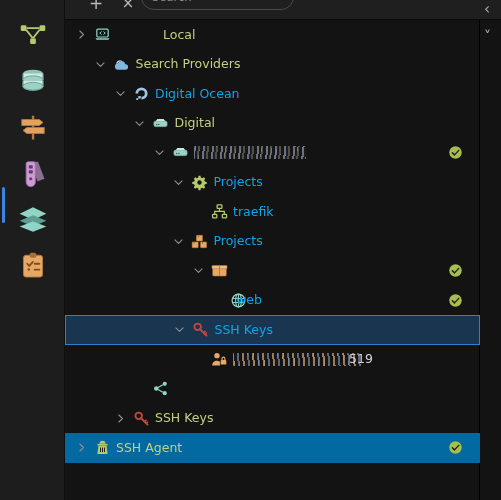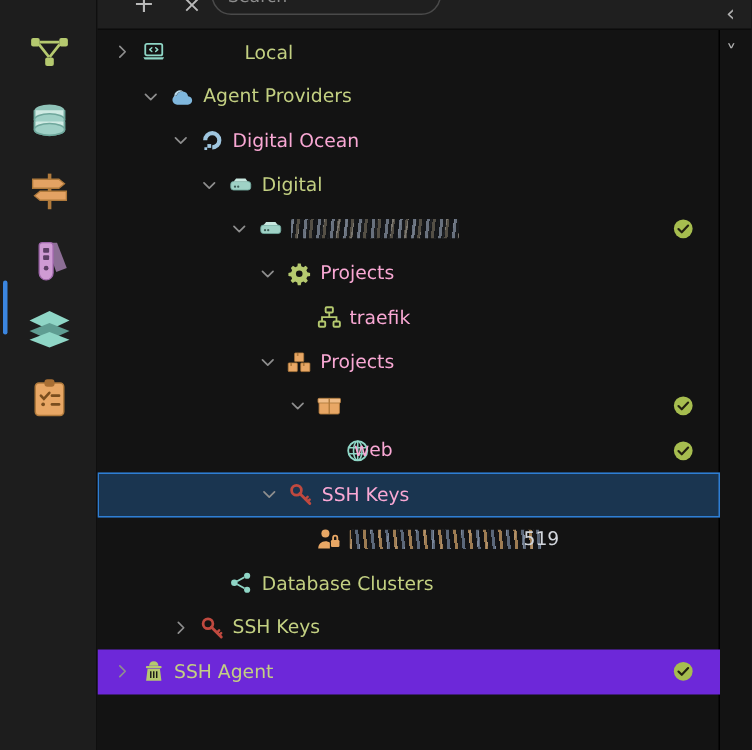--- a/index.html
+++ b/index.html
@@ -60,39 +60,39 @@
 
   .tree {
     position: absolute; top: 20px; left: 0;
     width: 415px; height: 480px; overflow: hidden;
   }
   .row {
     position: relative; height: 29.5px; width: 415px;
     display: flex; align-items: center;
     font-size: 12.5px; white-space: nowrap;
   }
-  .row.hover { background: #6d28d9; }
+  .row.hover { background: #0369a1; }
   .row.selected {
     background: #1a3550;
     border: 1px solid #2e7ed4;
     height: 29.5px;
   }
   .twisty {
     position: absolute; width: 16px; height: 16px;
     color: #8a8a8a; font-size: 0;
     display: flex; align-items: center; justify-content: center;
   }
   .twisty svg { display: block; }
   .ico {
     position: absolute; width: 18px; height: 18px;
     display: flex; align-items: center; justify-content: center;
   }
   .lbl { position: absolute; line-height: 1; }
   .lbl.green { color: #c3d082; }
-  .lbl.grey  { color: #f9a8d4; }
+  .lbl.grey  { color: #0ea5e9; }
   .status {
     position: absolute; right: 17px; width: 15px; height: 15px;
   }
   .redacted {
     position: absolute; height: 13px;
     background:
       repeating-linear-gradient(96deg, rgba(120,130,145,.85) 0 2px, rgba(25,27,30,.9) 2px 4px,
         rgba(150,140,120,.5) 4px 6px, rgba(20,22,25,.95) 6px 9px),
       repeating-linear-gradient(-78deg, rgba(190,195,205,.45) 0 1px, rgba(18,18,18,0) 1px 5px);
     border-radius: 1px;
@@ -237,21 +237,21 @@
             <svg width="13" height="13" viewBox="0 0 24 24">
               <path d="M5.5 9 12 15.6 18.5 9" stroke="#8e8e8e" stroke-width="2.1" fill="none" stroke-linecap="round" stroke-linejoin="round"></path>
             </svg>
           </span>
           <span class="ico" style="left: 47.5px;">
             <svg width="17" height="17" viewBox="0 0 24 24">
               <path d="M7.6 19.5h9.5a4 4 0 0 0 .4-8 5.6 5.6 0 0 0-10.6-1 3.8 3.8 0 0 0 .7 9z" fill="#7fb7dd"></path>
         <path d="M4.8 12.6a5.2 5.2 0 0 1 8.3-5.4A5.6 5.6 0 0 0 6.9 10a3.8 3.8 0 0 0-2.1 2.6z" fill="#b8d9ea"></path>
             </svg>
           </span>
-          <span class="lbl green" style="left: 70.5px;">Agent Providers</span>
+          <span class="lbl green" style="left: 70.5px;">Search Providers</span>
         </div>
         <div class="row">
           <span class="twisty" style="left: 47px;">
             <svg width="13" height="13" viewBox="0 0 24 24">
               <path d="M5.5 9 12 15.6 18.5 9" stroke="#8e8e8e" stroke-width="2.1" fill="none" stroke-linecap="round" stroke-linejoin="round"></path>
             </svg>
           </span>
           <span class="ico" style="left: 67px;">
             <svg width="17" height="17" viewBox="0 0 24 24">
               <path d="M12 3.4a8.6 8.6 0 0 1 0 17.2v-3.9a4.7 4.7 0 1 0-4.7-4.7H3.4A8.6 8.6 0 0 1 12 3.4z" fill="#9fc6df"></path>
@@ -400,21 +400,20 @@
         </div>
         <div class="row">
           <span class="ico" style="left: 86.5px;">
             <svg width="17" height="17" viewBox="0 0 24 24">
               <circle cx="18" cy="5.4" r="2.9" fill="#8fd6c6"></circle>
         <circle cx="18" cy="18.6" r="2.9" fill="#8fd6c6"></circle>
         <circle cx="6" cy="12" r="3.1" fill="#8fd6c6"></circle>
         <path d="M8.6 10.6 15.4 6.8M8.6 13.4l6.8 3.8" stroke="#8fd6c6" stroke-width="1.8"></path>
             </svg>
           </span>
-          <span class="lbl green" style="left: 109.5px;">Database Clusters</span>
         </div>
         <div class="row">
           <span class="twisty" style="left: 47px;">
             <svg width="13" height="13" viewBox="0 0 24 24">
               <path d="M9 5.5 15.6 12 9 18.5" stroke="#8e8e8e" stroke-width="2.1" fill="none" stroke-linecap="round" stroke-linejoin="round"></path>
             </svg>
           </span>
           <span class="ico" style="left: 67px;">
             <svg width="17" height="17" viewBox="0 0 24 24">
               <circle cx="8" cy="8.2" r="4.6" fill="none" stroke="#c0493f" stroke-width="2.6"></circle>

